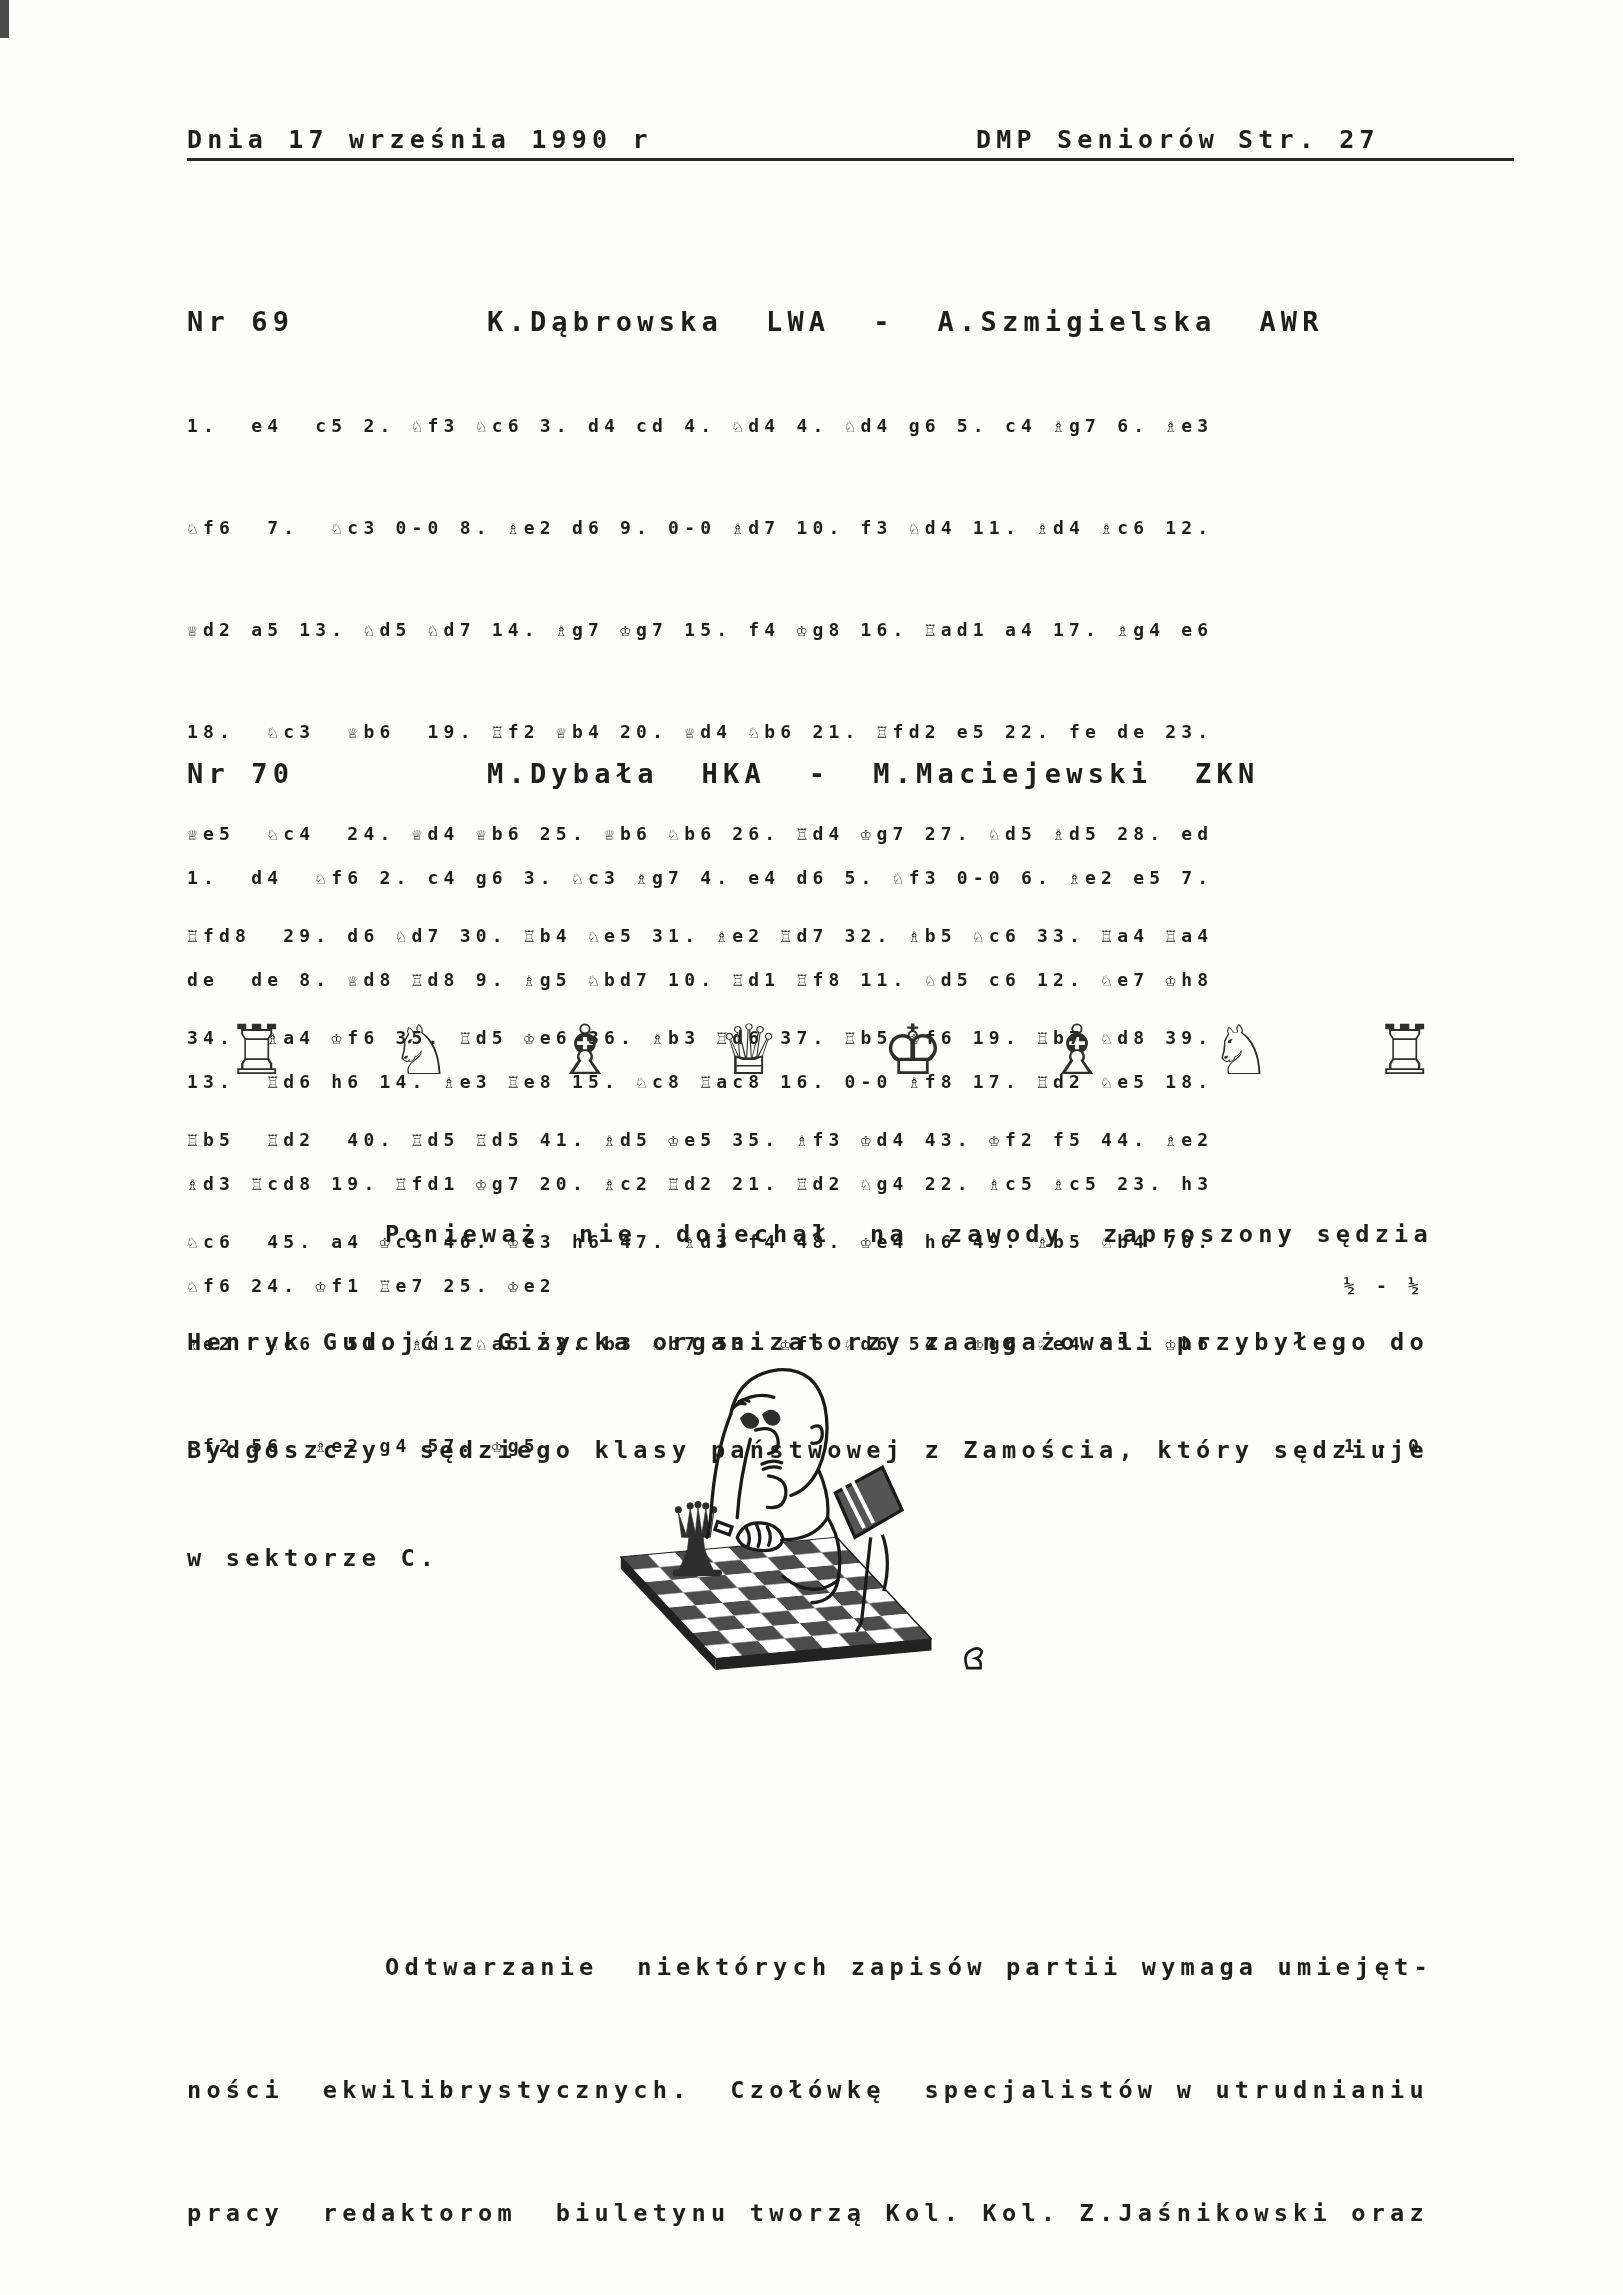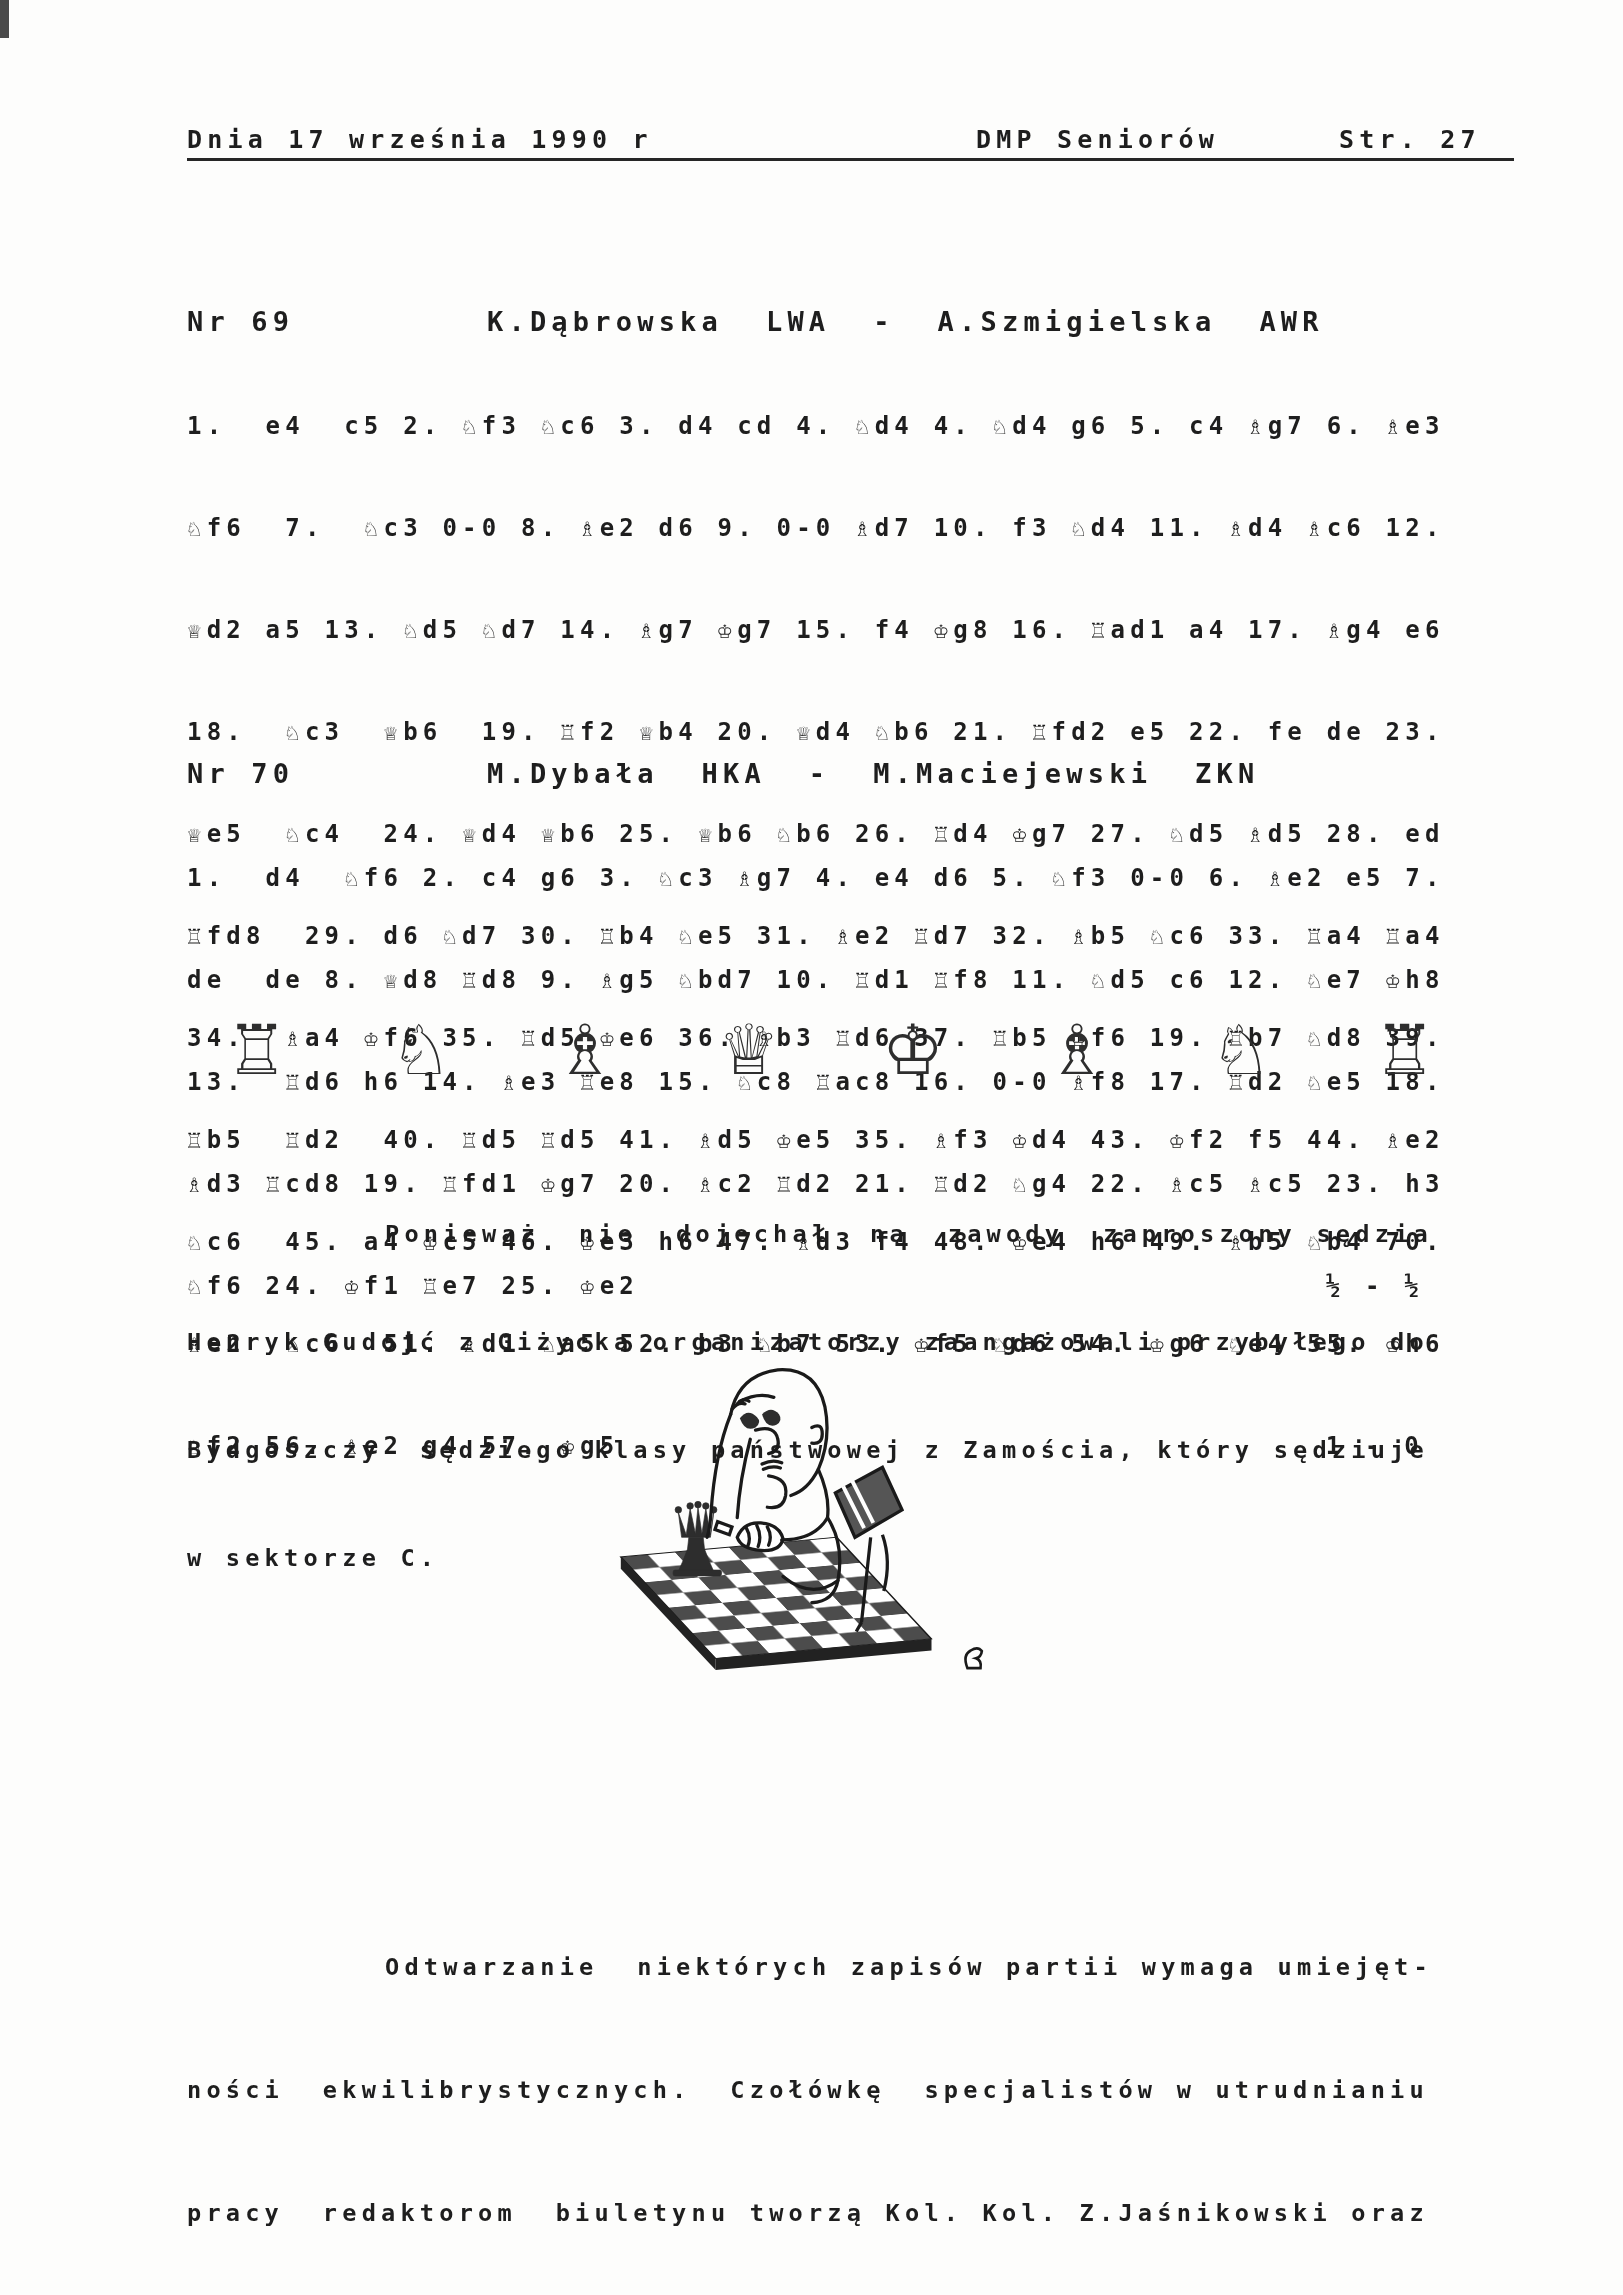--- a/index.html
+++ b/index.html
@@ -14,31 +14,31 @@
   .scan-mark{position:absolute;left:0;top:0;width:8.5px;height:38px;background:#4a4a4a;}
   
   .header{
     position:absolute;left:187px;top:103px;width:1327px;height:55px;
     border-bottom:3.3px solid #262626;
     font-size:25px;font-weight:bold;letter-spacing:5.2px;white-space:pre;
   }
   .header span{position:absolute;bottom:3.9px;}
   .h-left{left:0;}
   .h-center{left:789px;}
-  .h-right{left:1152px;text-align:right;}
+  .h-right{left:1051px;text-align:right;}
   
   .game-title{
     position:absolute;left:187px;width:1276px;
     font-size:27px;font-weight:bold;letter-spacing:5.2px;white-space:pre;
     display:flex;
   }
   .game-number{width:300px;flex:none;}
   .moves{
     position:absolute;left:187px;width:1278px;
-    font-size:24px;font-weight:bold;letter-spacing:5.2px;
+    font-size:18px;font-weight:bold;letter-spacing:5.2px;
     line-height:34px;white-space:pre;
   }
   .mline{white-space:pre;}
   .result-line{display:flex;justify-content:space-between;padding-right:41px;align-items:flex-end;}
   
   .pieces-row{
     position:absolute;left:226px;top:1000px;width:1210px;height:85px;
     display:flex;justify-content:space-between;align-items:flex-end;
     font-family:"DejaVu Sans","Liberation Sans",sans-serif;
     font-size:69px;color:#2e2e2e;line-height:1;

